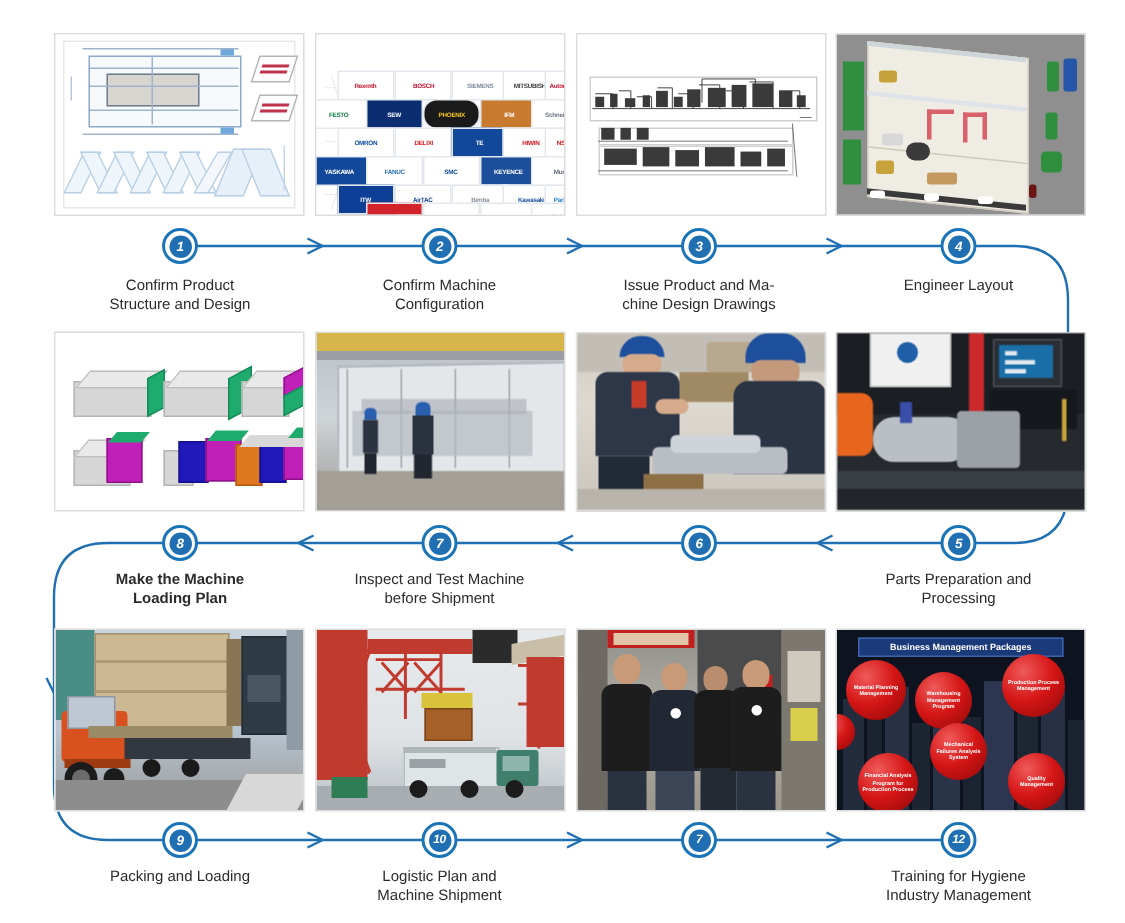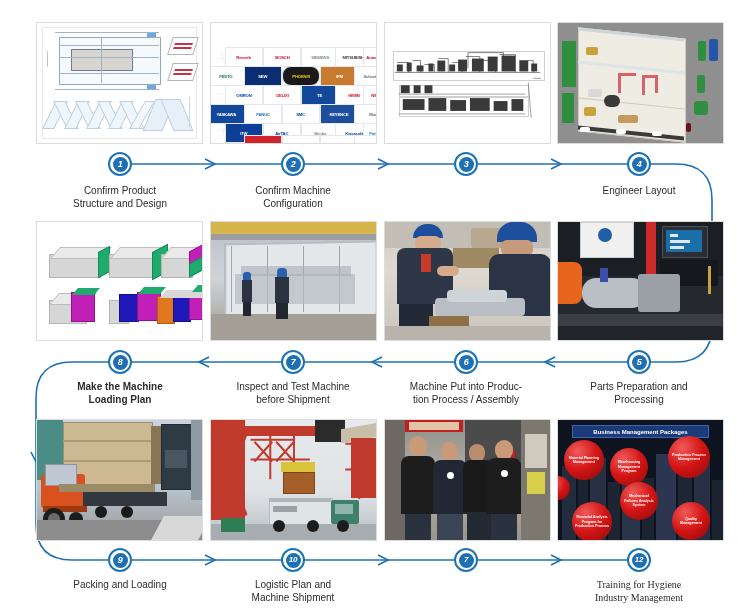--- a/index.html
+++ b/index.html
@@ -396,20 +396,22 @@
   <div class="badge" style="left:627px;top:152px;">
     <div class="disc">
         <span class="num">4</span>
       </div>
   </div>
 
   <div class="caption" style="left:208px;top:185px;white-space:pre-line;">Confirm Machine
 Configuration</div>
   <div class="caption" style="left:35px;top:185px;white-space:pre-line;">Confirm Product
 Structure and Design</div>
+  <div class="caption" style="left:381px;top:185px;white-space:pre-line;">Issue Product and Ma-
+chine Design Drawings</div>
   <div class="caption" style="left:554px;top:185px;white-space:pre-line;">Engineer Layout</div>
 
   <div class="card" style="left:36px;top:221px;width:167px;height:120px;">
     <div class="inner boxes">
 
       <div class="bx" style="left:12px;top:22px;">
         <div class="side" style="left:0;top:10px;width:50px;height:22px;background:#d6d6d6;border:1px solid #b5b5b5;"></div>
         <div class="top" style="left:6px;top:3px;width:50px;height:10px;background:#e9e9e9;transform:skewX(-40deg);border:1px solid #bdbdbd;"></div>
         <div class="face" style="left:49px;top:5px;width:10px;height:24px;background:#1faa6e;border:1px solid #148a58;transform:skewY(-28deg);"></div>
       </div>
@@ -534,22 +536,20 @@
   <div class="badge" style="left:627px;top:350px;">
     <div class="disc">
         <span class="num">5</span>
       </div>
   </div>
 
   <div class="caption" style="left:35px;top:381px;white-space:pre-line;font-weight:bold;">Make the Machine
 Loading Plan</div>
   <div class="caption" style="left:208px;top:381px;white-space:pre-line;">Inspect and Test Machine
 before Shipment</div>
-  <div class="caption" style="left:381px;top:381px;white-space:pre-line;">Machine Put into Produc-
-tion Process / Assembly</div>
   <div class="caption" style="left:554px;top:381px;white-space:pre-line;">Parts Preparation and
 Processing</div>
 
   <div class="card" style="left:36px;top:419px;width:167px;height:122px;">
     <div class="inner photo" style="background:linear-gradient(#c9d4dd 0%,#b9c5d0 55%,#9a9a9a 100%);">
       <div class="ph-el" style="left:0;top:0;width:26px;height:60px;background:#4a8c86;"></div>
       <div class="ph-el" style="left:26px;top:2px;width:88px;height:62px;background:#cdb894;border:1px solid #a08f6e;"></div>
       <div class="ph-el" style="left:26px;top:20px;width:88px;height:2px;background:#b09a74;"></div>
       <div class="ph-el" style="left:26px;top:40px;width:88px;height:2px;background:#b09a74;"></div>
       <div class="ph-el" style="left:114px;top:6px;width:10px;height:58px;background:#8a7654;"></div>
@@ -682,16 +682,16 @@
   </div>
   <div class="badge" style="left:627px;top:548px;">
     <div class="disc">
         <span class="num two-dig">12</span>
       </div>
   </div>
 
   <div class="caption" style="left:35px;top:579px;white-space:pre-line;">Packing and Loading</div>
   <div class="caption" style="left:208px;top:579px;white-space:pre-line;">Logistic Plan and
 Machine Shipment</div>
-  <div class="caption" style="left:554px;top:579px;white-space:pre-line;font-family:Liberation Serif, serif;">Training for Hygiene
+  <div class="caption" style="left:554px;top:579px;white-space:pre-line;">Training for Hygiene
 Industry Management</div>
 
 </div>
 
 </body></html>

